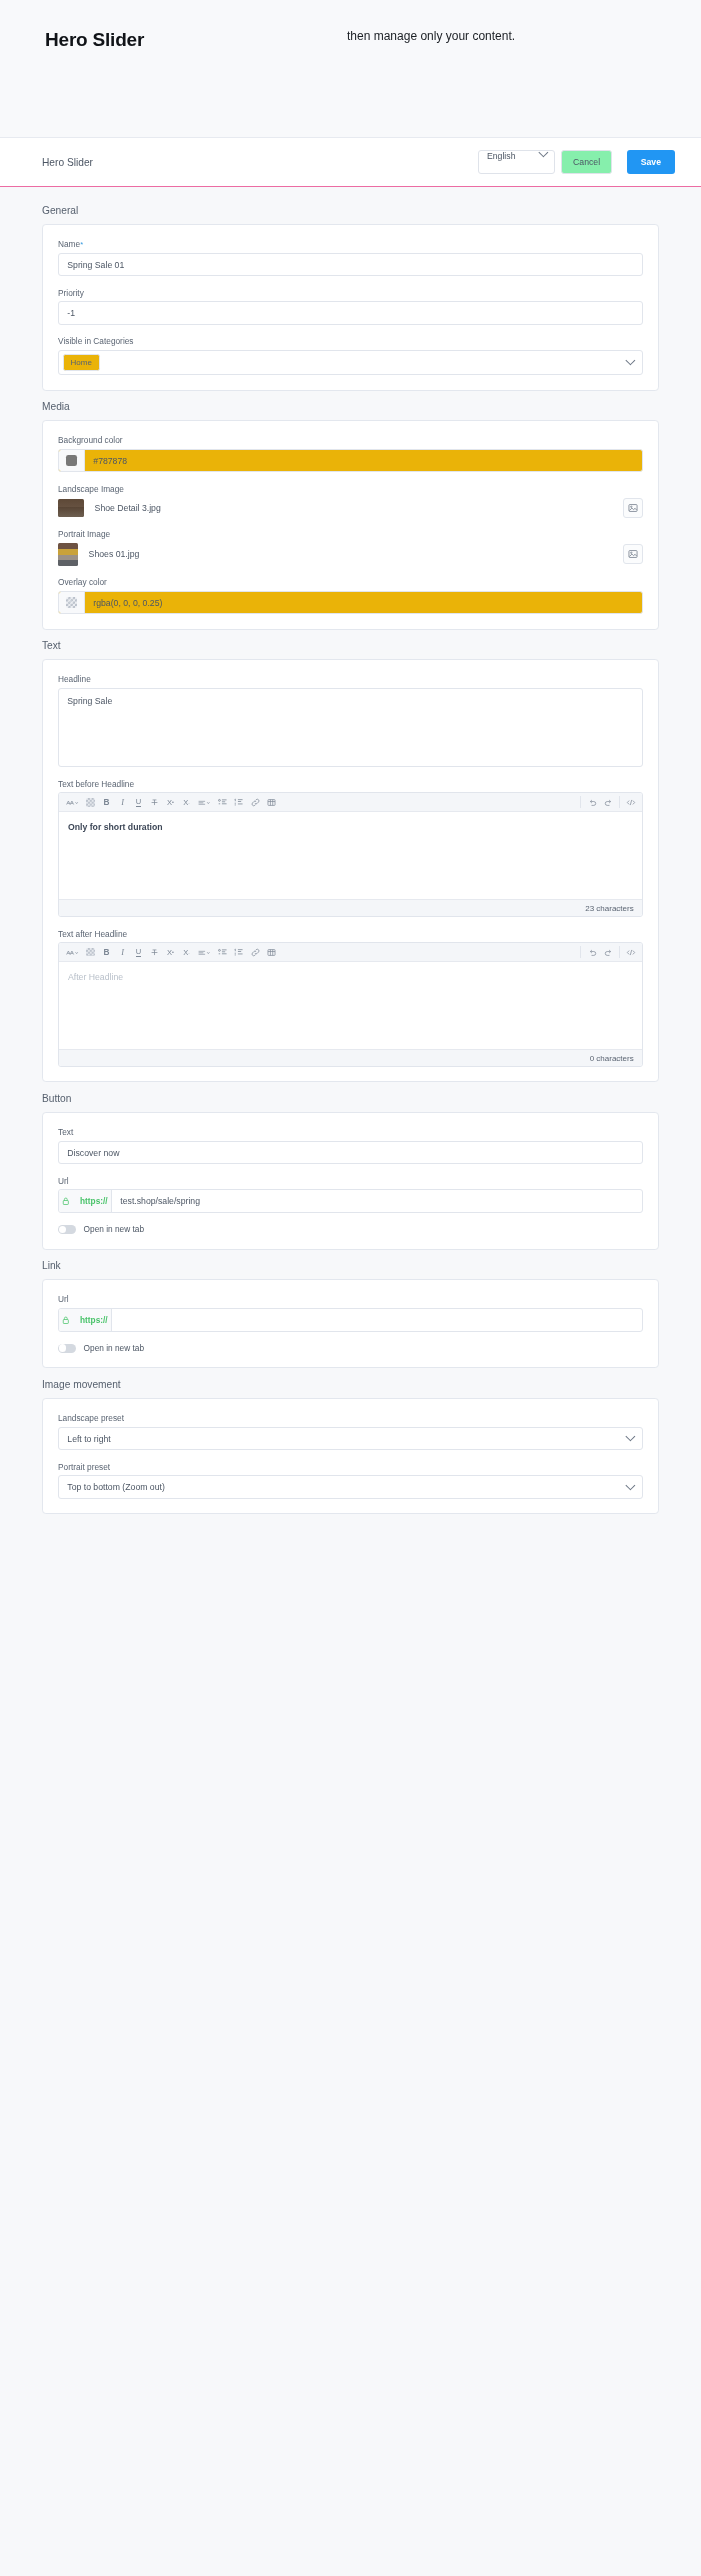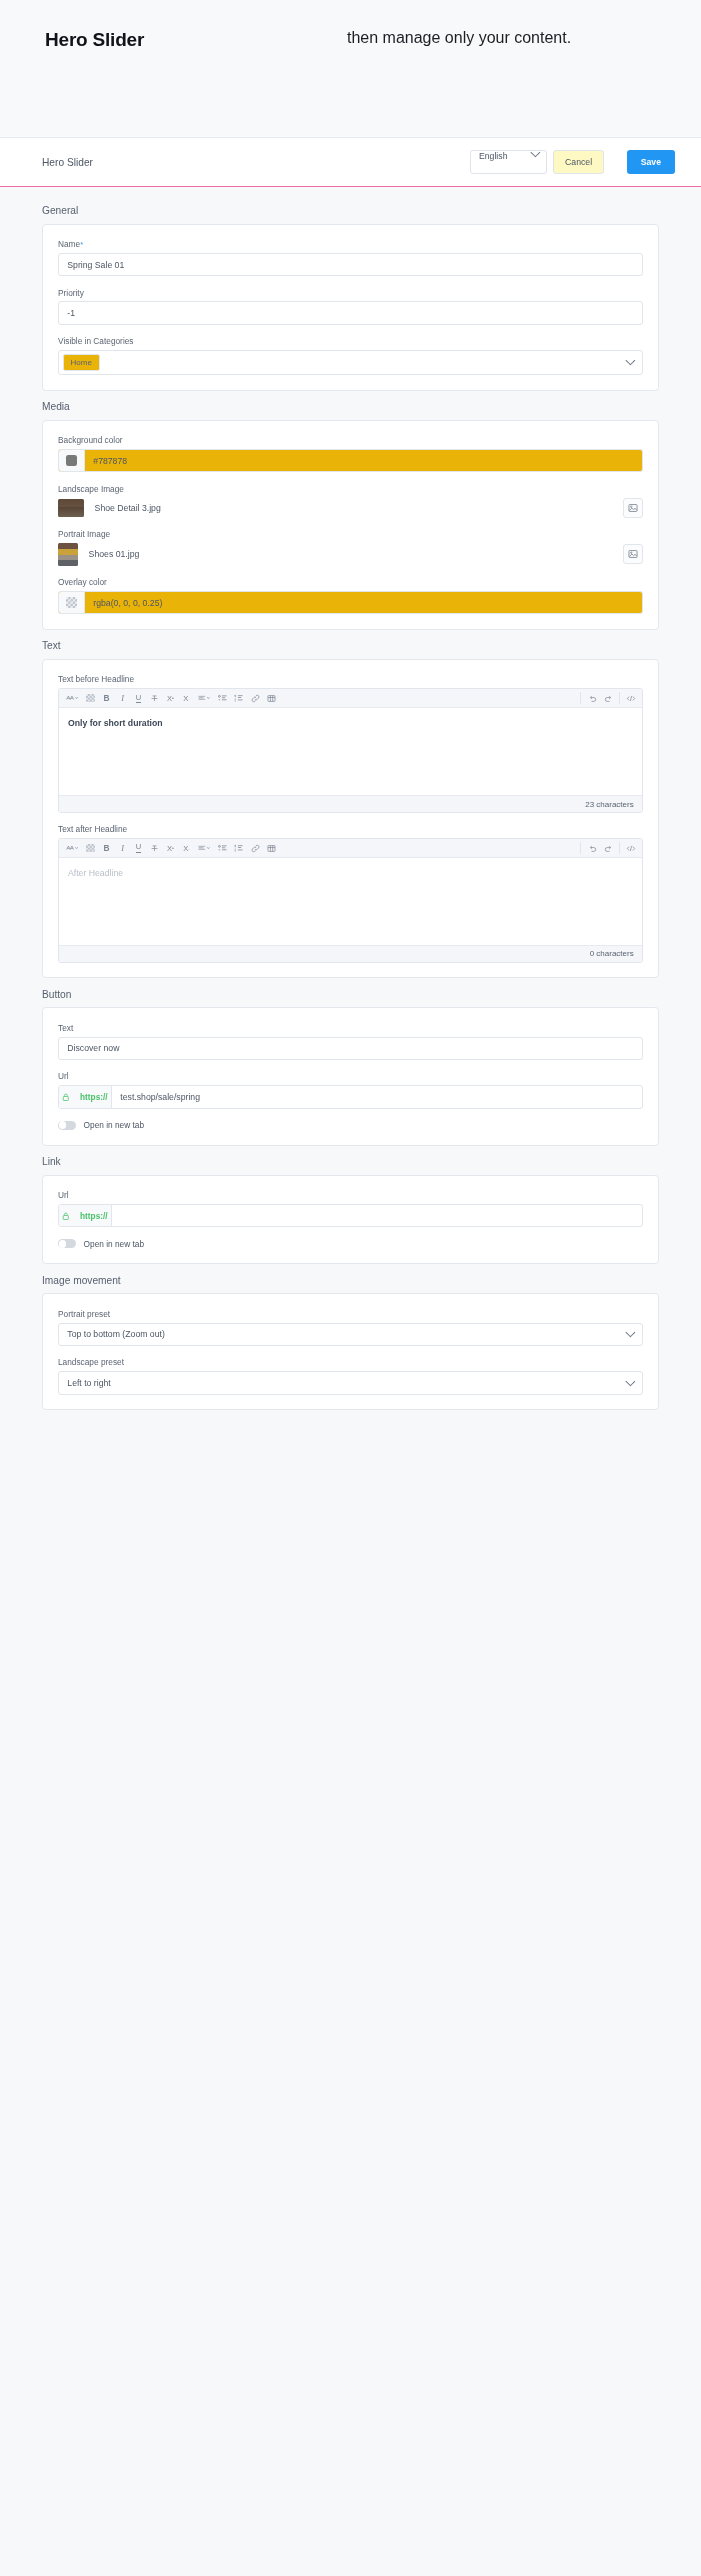--- a/index.html
+++ b/index.html
@@ -23,21 +23,21 @@
     position: absolute;
     left: 45px; top: 29px;
     font-size: 19px;
     font-weight: bold;
     color: #111418;
     letter-spacing: -0.2px;
   }
   .hero-tagline {
     position: absolute;
     left: 347px; top: 29px;
-    font-size: 16px;
+    font-size: 12px;
     font-weight: normal;
     color: #1b1f24;
     white-space: nowrap;
   }
 
   
   .actionbar {
     height: 49px;
     background: #ffffff;
     border-bottom: 1.5px solid #ec6ca3;
@@ -75,24 +75,24 @@
     border-radius: 3px;
     font-size: 8.7px;
     display: flex;
     align-items: center;
     justify-content: center;
     cursor: pointer;
     border: 0.8px solid transparent;
   }
   .btn-cancel {
     min-width: 44px; padding: 0 10.6px;
-    background: #fef9c3;
+    background: #86efac;
     border-color: #dfe3ea;
     color: #4c5664;
-    margin-right: 23px;
+    margin-right: 15px;
   }
   .btn-save {
     min-width: 44px; padding: 0 13px;
     background: #2196f3;
     color: #fff;
     font-weight: bold;
   }
 
   
   .form {
@@ -419,20 +419,24 @@
         </div>
       </div>
 
     </div>
   </div>
 
   <div class="section">
     <div class="section-title">Text</div>
     <div class="card">
 
+      <div class="field">
+        <label class="label">Headline</label>
+        <div class="input tall">Spring Sale</div>
+      </div>
 
       <div class="field">
         <label class="label">Text before Headline</label>
         <div class="editor">
           <div class="etoolbar">
             <div class="tgroup">
               <div class="tbtn wide">
                 <svg width="13" height="7.6" viewBox="0 0 22 10" fill="none" stroke="#7c8795" stroke-width="1.1">
                   <path d="M1 8 L4 2 L7 8 M2.2 6 H5.8"></path>
                     <path d="M7 8 L10 2 L13 8 M8.2 6 H11.8"></path>
@@ -689,32 +693,32 @@
       </div>
 
     </div>
   </div>
 
   <div class="section">
     <div class="section-title">Image movement</div>
     <div class="card">
 
       <div class="field">
+        <label class="label">Landscape preset</label>
+        <div class="select">
+          <span>Left to right</span>
+          <span class="chev"></span>
+        </div>
+      </div>
+
+      <div class="field">
         <label class="label">Portrait preset</label>
         <div class="select">
           <span>Top to bottom (Zoom out)</span>
           <span class="chev"></span>
         </div>
       </div>
 
-      <div class="field">
-        <label class="label">Landscape preset</label>
-        <div class="select">
-          <span>Left to right</span>
-          <span class="chev"></span>
-        </div>
-      </div>
-
     </div>
   </div>
 
 </div>
 
 
 </body></html>

